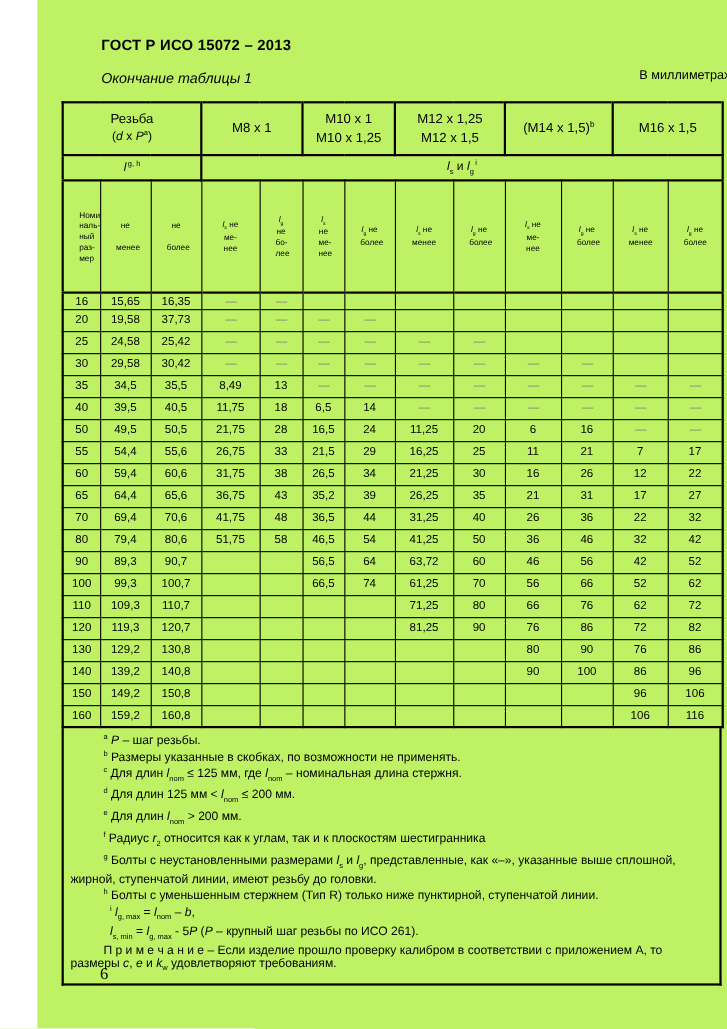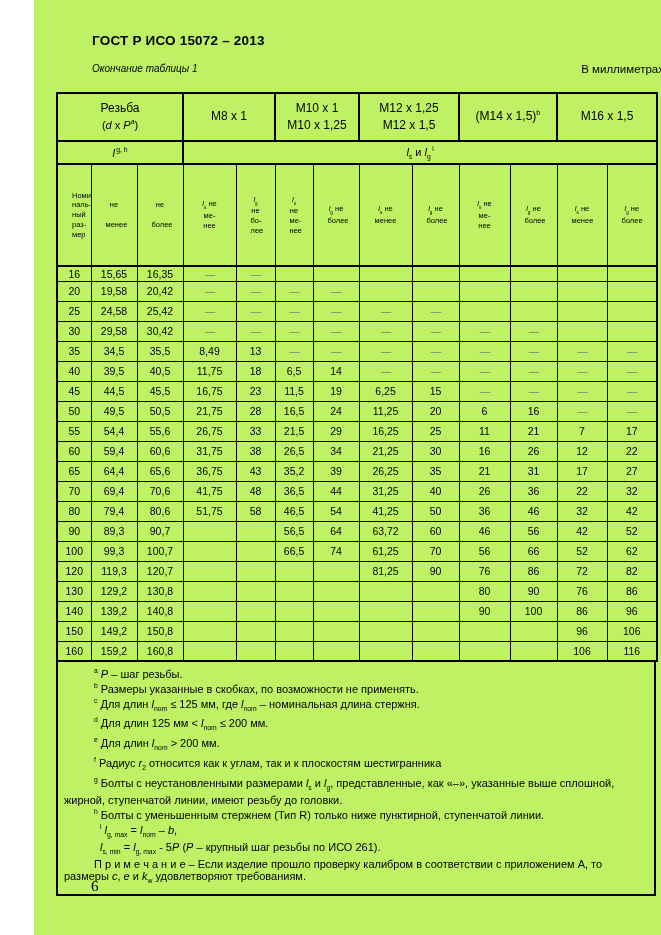--- a/index.html
+++ b/index.html
@@ -1,20 +1,20 @@
 <!DOCTYPE html>
 <html><head>
 <meta charset="utf-8">
 <style>
   html,body{margin:0;padding:0;background:#fff;}
   .page{position:relative;width:661px;height:935px;background:#bef264;color:#000;
         font-family:"Liberation Sans", sans-serif;overflow:hidden;margin-left:34px;}
   .std-title{position:absolute;left:58px;top:33px;font-size:13.5px;font-weight:bold;letter-spacing:.2px;}
   .caption-row{position:absolute;left:58px;top:63px;width:572px;}
-  .tbl-caption{float:left;font-size:10px;font-style:italic;}
+  .tbl-caption{float:left;font-size:13px;font-style:italic;}
   .units{float:right;font-size:11.5px;}
   .tbl-wrap{position:absolute;left:22px;top:92px;width:600px;}
   table.main{border-collapse:collapse;table-layout:fixed;width:600px;border:2px solid #000;}
   table.main td{border-right:1px solid #000;border-bottom:1px solid #000;padding:0;
         text-align:center;vertical-align:middle;font-size:10.5px;overflow:hidden;}
   
   tr.hA td{height:46px;font-size:12px;border-bottom:2px solid #000;border-right:2px solid #000;line-height:1.45;}
   tr.hB td{height:21px;font-size:11px;border-bottom:2px solid #000;}
   tr.hB td.thread-l{border-right:2px solid #000;}
   tr.hC td{height:72px;font-size:7.5px;line-height:1.3;border-bottom:2px solid #000;padding:14px;}
@@ -109,21 +109,21 @@
             <td class="nb"></td>
             <td class="gr nb"></td>
             <td class="nb"></td>
             <td class="gr nb"></td>
             <td class="nb"></td>
             <td class="nb"></td>
           </tr>
           <tr style="height: 20px;">
             <td class="b2">20</td>
             <td class="b2">19,58</td>
-            <td class="gr b2">20,42</td>
+            <td class="gr b2">37,73</td>
             <td class="dash b2">—</td>
             <td class="dash gr b2">—</td>
             <td class="dash nb">—</td>
             <td class="dash gr nb">—</td>
             <td class="nb"></td>
             <td class="gr nb"></td>
             <td class="nb"></td>
             <td class="gr nb"></td>
             <td class="nb"></td>
             <td class="nb"></td>
@@ -178,35 +178,20 @@
             <td>39,5</td>
             <td class="gr">40,5</td>
             <td>11,75</td>
             <td class="gr">18</td>
             <td>6,5</td>
             <td class="gr sr">14</td>
             <td class="dash st">—</td>
             <td class="dash gr st">—</td>
             <td class="dash nb">—</td>
             <td class="dash gr nb">—</td>
-            <td class="dash nb">—</td>
-            <td class="dash nb">—</td>
-          </tr>
-          <tr style="height: 20px;">
-            <td>45</td>
-            <td>44,5</td>
-            <td class="gr">45,5</td>
-            <td>16,75</td>
-            <td class="gr">23</td>
-            <td>11,5</td>
-            <td class="gr">19</td>
-            <td>6,25</td>
-            <td class="gr sr">15</td>
-            <td class="dash st">—</td>
-            <td class="dash gr st">—</td>
             <td class="dash nb">—</td>
             <td class="dash nb">—</td>
           </tr>
           <tr style="height: 20px;">
             <td>50</td>
             <td>49,5</td>
             <td class="gr">50,5</td>
             <td>21,75</td>
             <td class="gr">28</td>
             <td>16,5</td>
@@ -315,20 +300,35 @@
             <td></td>
             <td class="gr"></td>
             <td>66,5</td>
             <td class="gr">74</td>
             <td>61,25</td>
             <td class="gr">70</td>
             <td>56</td>
             <td class="gr">66</td>
             <td>52</td>
             <td>62</td>
+          </tr>
+          <tr style="height: 20px;">
+            <td>110</td>
+            <td>109,3</td>
+            <td class="gr">110,7</td>
+            <td></td>
+            <td class="gr"></td>
+            <td></td>
+            <td class="gr"></td>
+            <td>71,25</td>
+            <td class="gr">80</td>
+            <td>66</td>
+            <td class="gr">76</td>
+            <td>62</td>
+            <td>72</td>
           </tr>
           <tr style="height: 20px;">
             <td>120</td>
             <td>119,3</td>
             <td class="gr">120,7</td>
             <td></td>
             <td class="gr"></td>
             <td></td>
             <td class="gr"></td>
             <td>81,25</td>

